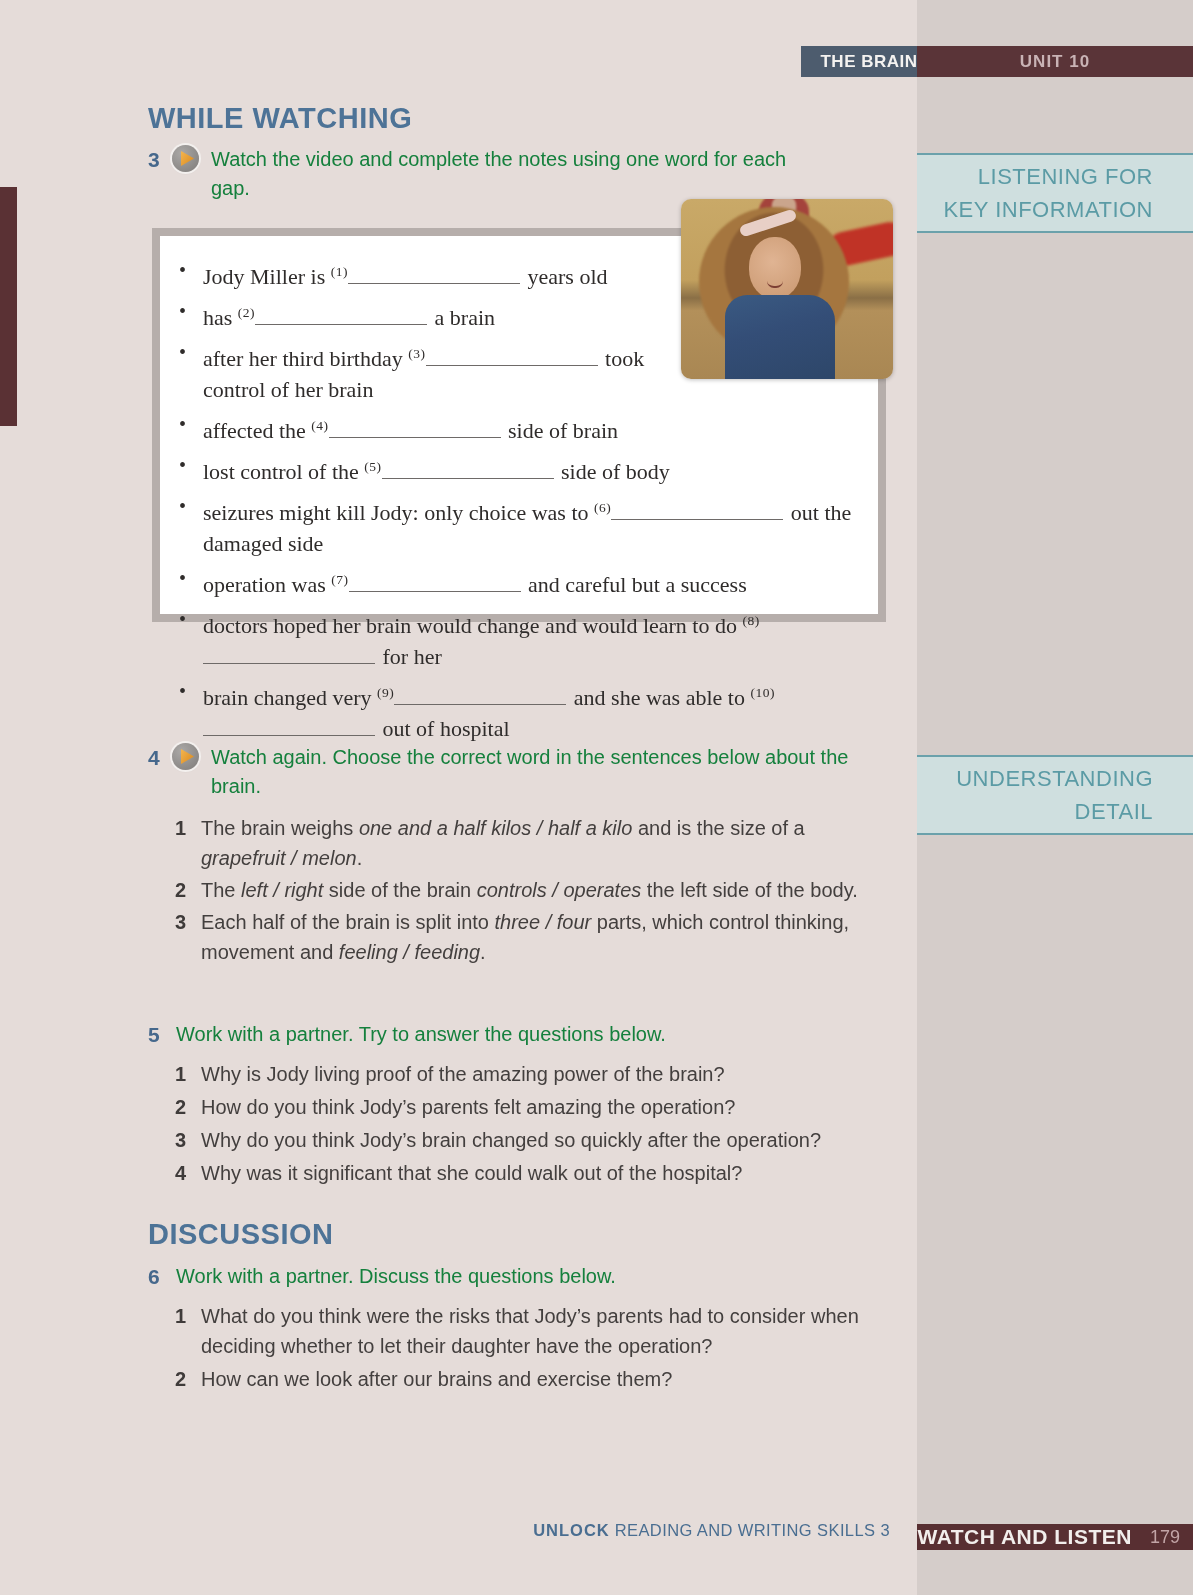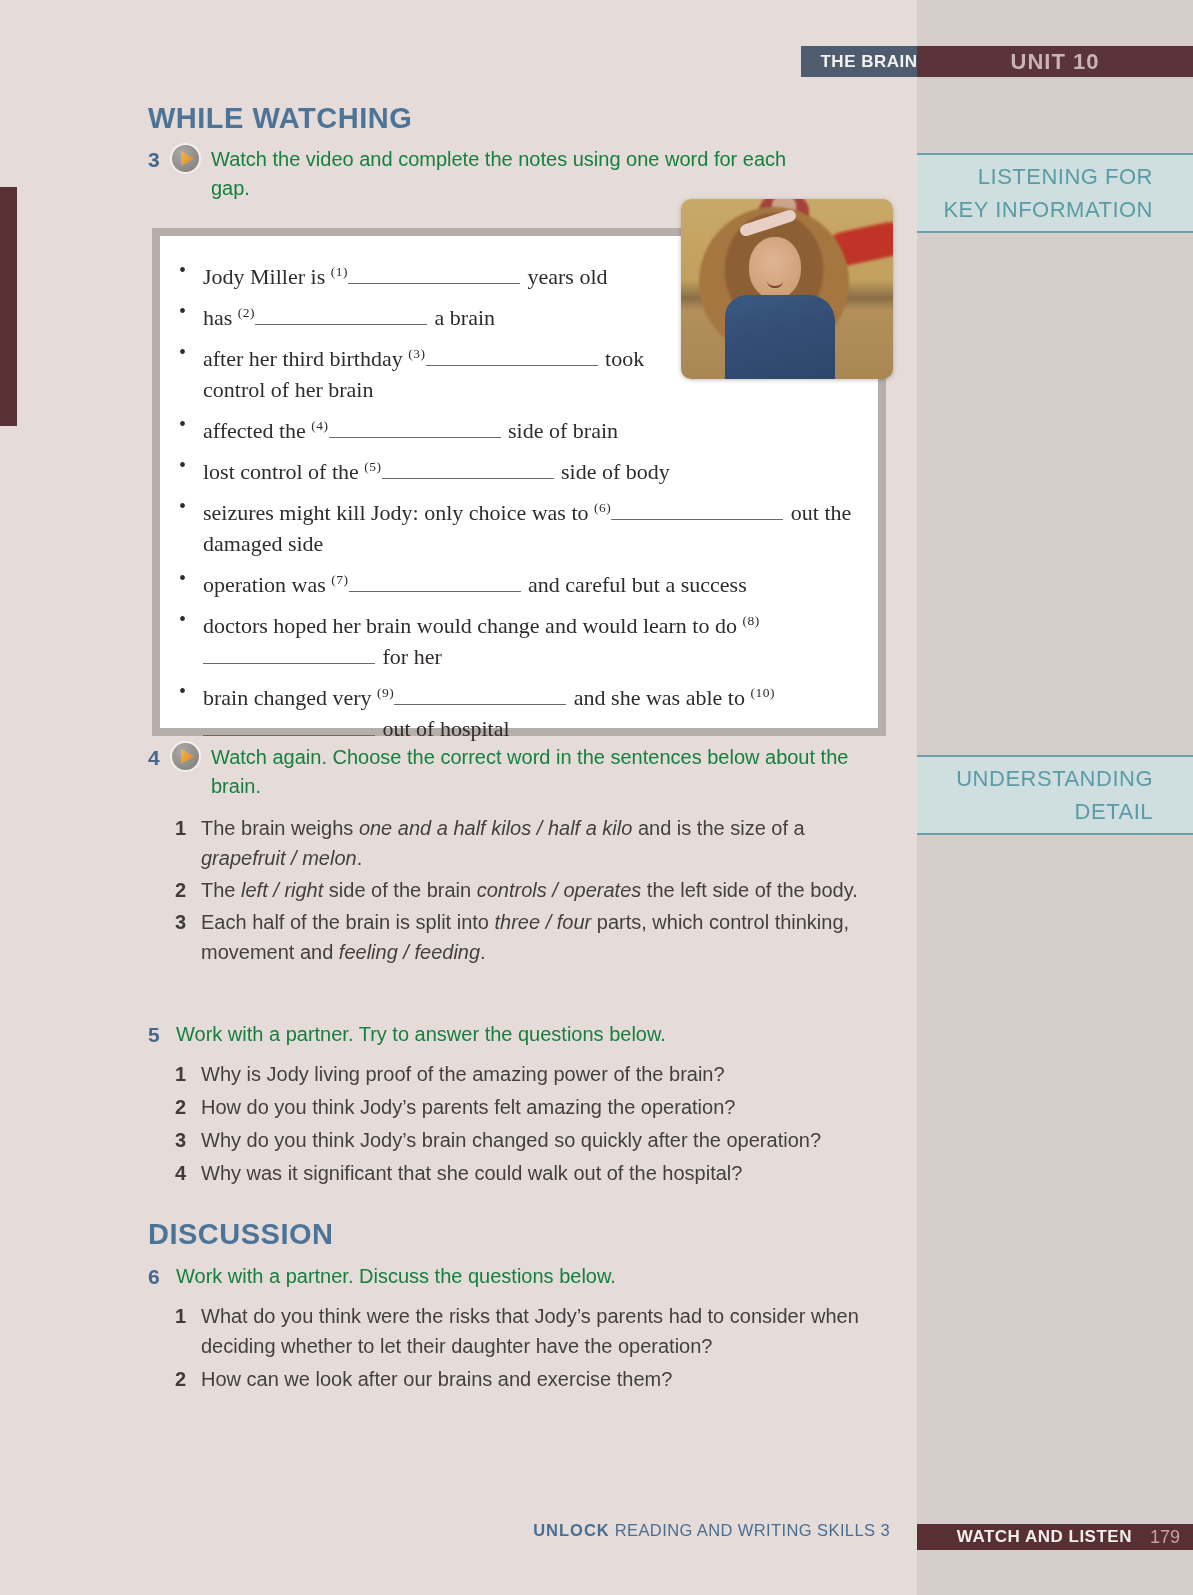--- a/index.html
+++ b/index.html
@@ -10,21 +10,21 @@
     font-family:"Liberation Sans", sans-serif; color:#433f3e;
   }
   .sidebar-col { position:absolute; left:917px; top:0; width:276px; height:1595px; background:#d5cdca; }
   .left-accent { position:absolute; left:0; top:187px; width:17px; height:239px; background:#5a3134; }
 
   
   .topic-box { position:absolute; left:801px; top:46px; width:136px; height:31px;
     background:#4d5c6e; color:#f4f2f0; font-size:17px; font-weight:bold; letter-spacing:.5px;
     display:flex; align-items:center; justify-content:center; }
   .unit-box { position:absolute; left:917px; top:46px; width:276px; height:31px;
-    background:#5a3438; color:#c9b3b5; font-size:22px; font-weight:bold; letter-spacing:1px;
+    background:#5a3438; color:#c9b3b5; font-size:17px; font-weight:bold; letter-spacing:1px;
     display:flex; align-items:center; justify-content:center; }
 
   
   .skill-box { position:absolute; left:917px; width:276px; background:#cfdfdf;
     border-top:2px solid #6ba1ab; border-bottom:2px solid #6ba1ab;
     color:#5b9ba5; font-size:22px; line-height:33px; letter-spacing:.5px;
     text-align:right; padding:5px 40px 5px 10px; font-weight:500; }
   .skill-1 { top:153px; }
   .skill-2 { top:755px; }
   .skill-3 { top:1034px; }
@@ -48,21 +48,21 @@
   
   ol.sub { list-style:none; counter-reset:n; margin:12px 0 0 27px; }
   ol.sub > li { counter-increment:n; position:relative; padding-left:26px;
     font-size:20px; line-height:30px; margin-bottom:2px; }
   ol.sub > li::before { content:counter(n); position:absolute; left:0; top:0;
     font-weight:bold; color:#3f3b3a; }
   ol.sub em { font-style:italic; }
   .ex5 ol.sub > li, .ex6 ol.sub > li { margin-bottom:3px; }
 
   
-  .notes-box { position:absolute; left:152px; top:228px; width:734px; height:508px;
+  .notes-box { position:absolute; left:152px; top:228px; width:734px; height:394px;
     background:#fff; border:8px solid #b6aeab; padding:20px 20px 10px 16px; }
   .photo { float:right; width:212px; height:180px; margin:-57px -35px 14px 20px;
     border-radius:10px; overflow:hidden; position:relative;
     background:linear-gradient(180deg,#c9a968 0%,#c2a05e 45%,#8a6f46 55%,#b3905a 62%,#a98753 100%);
     box-shadow:0 1px 4px rgba(0,0,0,.25); }
   .photo .kid2 { position:absolute; left:78px; top:-6px; width:50px; height:46px;
     background:radial-gradient(circle at 50% 30%, #caa58c 0 30%, #a4433c 31% 100%); border-radius:40%; filter:blur(1px); }
   .photo .red-arm { position:absolute; right:-14px; top:28px; width:80px; height:34px;
     background:#c03326; border-radius:18px; transform:rotate(-12deg); filter:blur(1.5px); }
   .photo .hair { position:absolute; left:18px; top:8px; width:150px; height:150px;
@@ -85,21 +85,21 @@
   .gapline { display:inline-block; width:172px; height:14px;
     border-bottom:1.6px solid #6e6a68; margin-right:2px; }
 
   
   .footer-left { position:absolute; left:0; top:1521px; width:890px; text-align:right;
     color:#4a6e91; font-size:16.5px; letter-spacing:.4px; }
   .footer-left .brand { font-weight:bold; letter-spacing:1px; }
   .footer-bar { position:absolute; left:917px; top:1524px; width:276px; height:26px;
     background:#582f32; display:flex; align-items:center; justify-content:flex-end;
     padding-right:13px; gap:18px; }
-  .footer-bar .sect { color:#f2eeec; font-size:17px; font-weight:bold; letter-spacing:.5px; }
+  .footer-bar .sect { color:#f2eeec; font-size:21px; font-weight:bold; letter-spacing:.5px; }
   .footer-bar .pnum { color:#c2a4a6; font-size:18px; }
 
   .ex4 { top:743px; }
   .ex4 .ex-instr { max-width:682px; }
   .ex3 { top:145px; }
   .ex3 .ex-instr { max-width:608px; }
   .ex5 { top:1020px; }
   .ex6 { top:1262px; }
   .plain-head { display:flex; }
   .plain-head .ex-num { margin-right:6px; }

